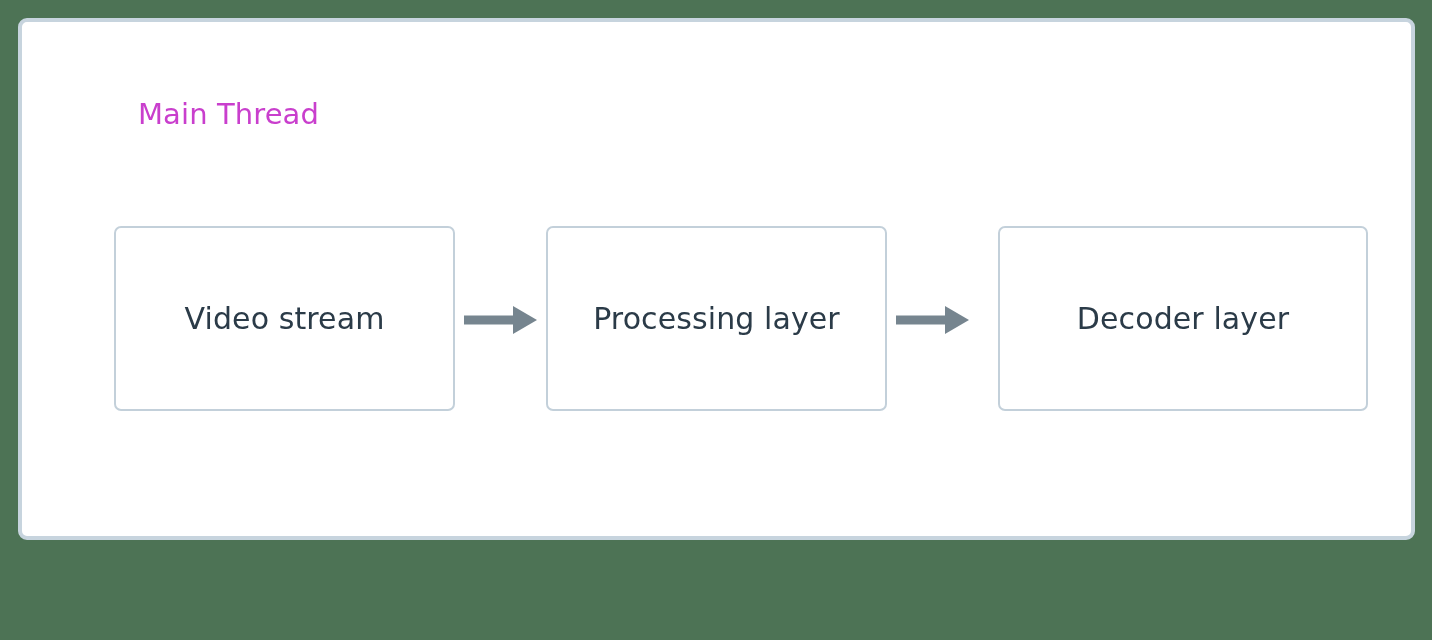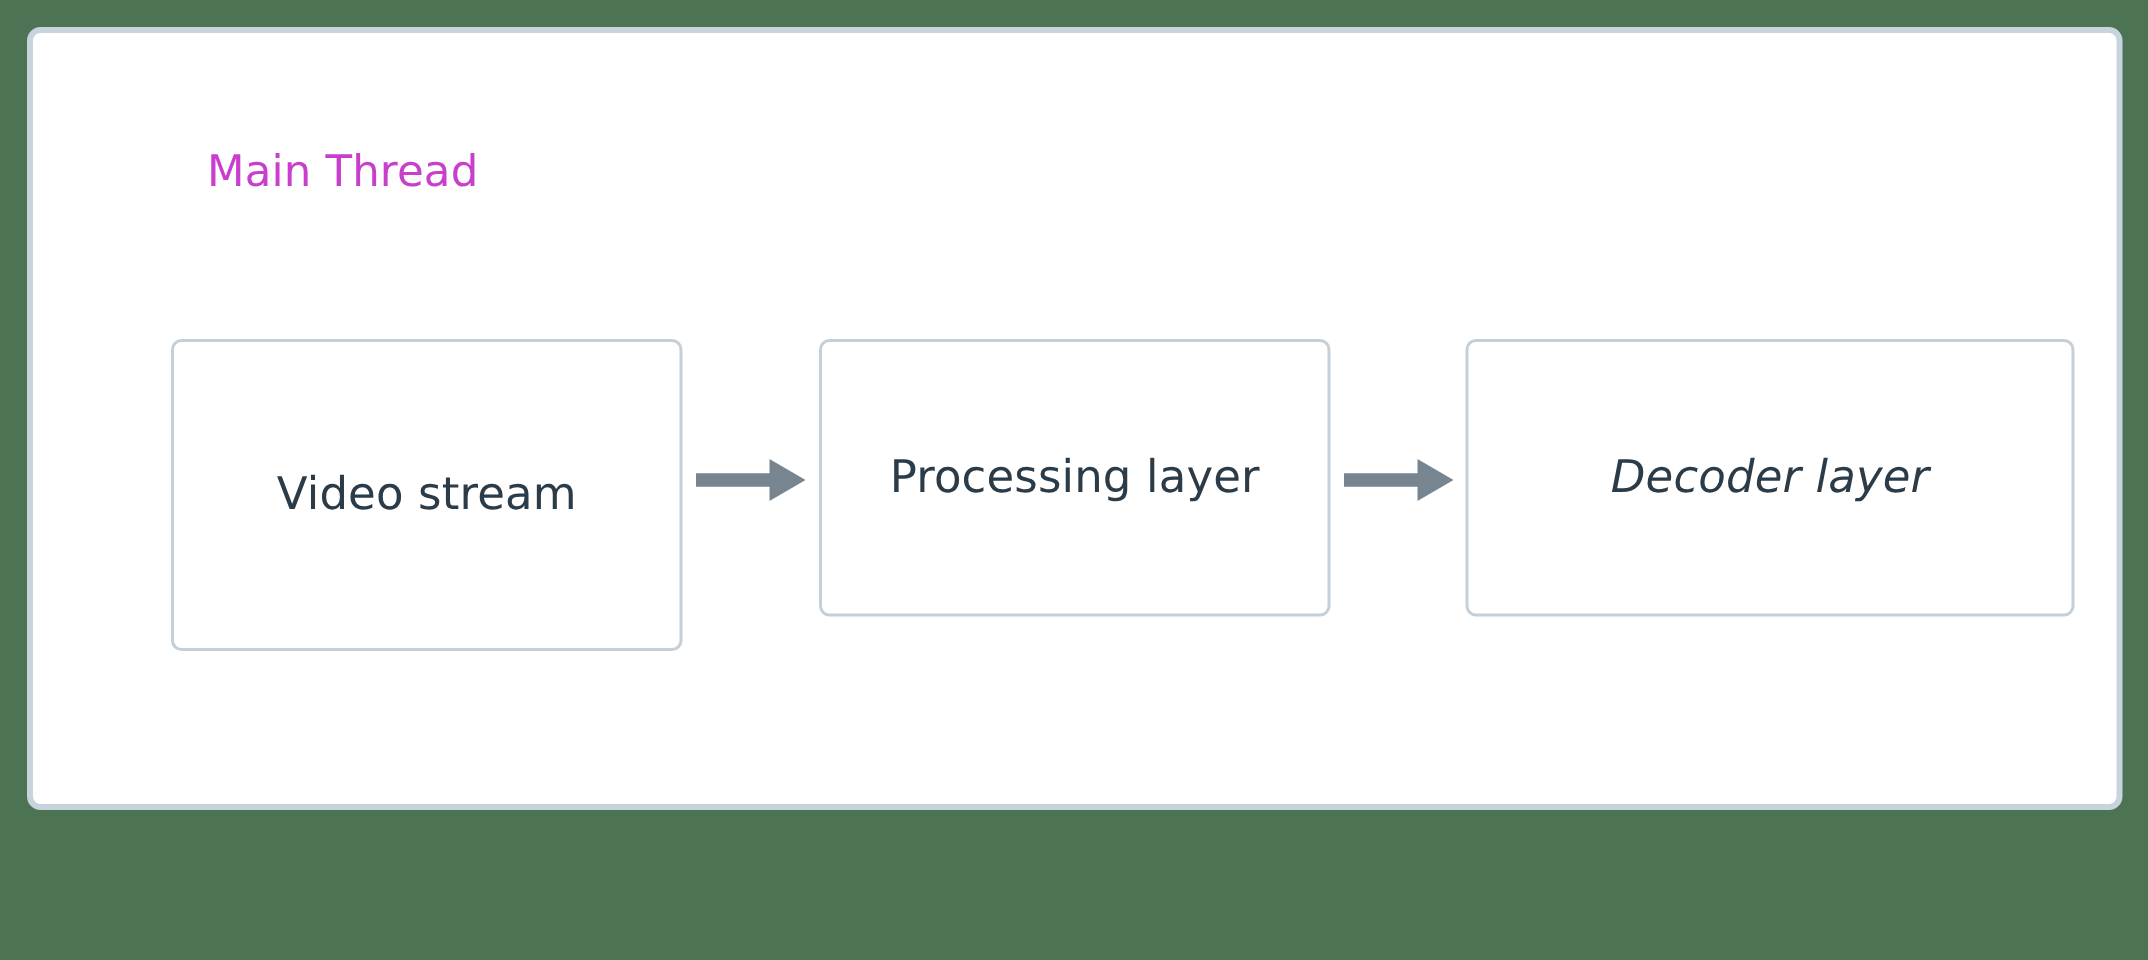--- a/index.html
+++ b/index.html
@@ -65,37 +65,36 @@
     font-weight: 400;
     color: #2b3b48;
     white-space: nowrap;
     letter-spacing: 0.1px;
   }
 
   #node-video-stream {
     left: 114px;
     top: 226px;
     width: 341px;
-    height: 208px;
+    height: 185px;
   }
 
   #node-processing-layer {
     left: 546px;
     top: 226px;
     width: 341px;
     height: 185px;
     justify-content: center;
   }
 
   #node-decoder-layer {
-    left: 977px;
+    left: 998px;
     top: 226px;
-    width: 406px;
+    width: 370px;
     height: 185px;
-    font-style: italic;
   }
 
   
   .edge {
     position: absolute;
     top: 300px;
     width: 92px;
     height: 40px;
     overflow: visible;
   }

